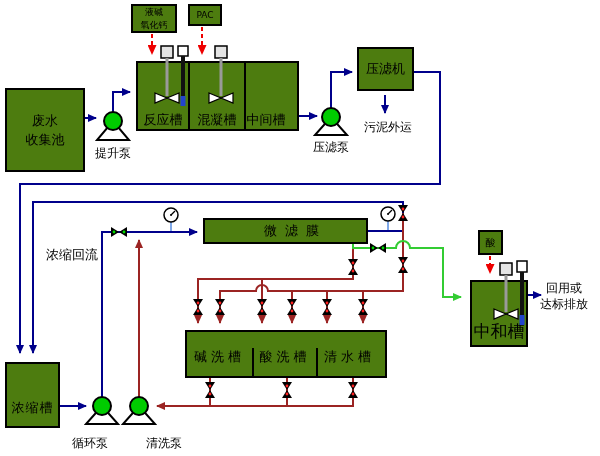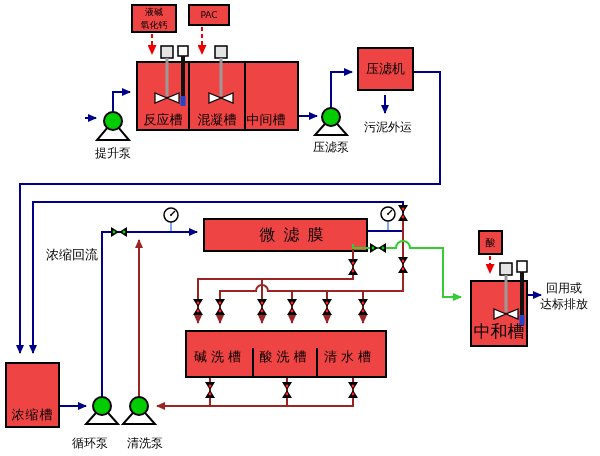--- a/index.html
+++ b/index.html
@@ -1,68 +1,70 @@
 <!DOCTYPE html>
 <html><head>
 <meta charset="utf-8">
 <style>
   html,body{margin:0;padding:0;background:#fff;}
   .canvas{position:relative;width:600px;height:456px;background:#ffffff;overflow:hidden;
           font-family:"DejaVu Sans",sans-serif;color:#000;}
-  .box{position:absolute;background:#ef4444;border:2px solid #000;box-sizing:border-box;
+  .box{position:absolute;background:#4d7c0f;border:2px solid #000;box-sizing:border-box;
        display:flex;align-items:center;justify-content:center;text-align:center;}
   .pre{white-space:pre-line;}
   .train{padding:0;align-items:stretch;justify-content:flex-start;}
   .comp{flex:none;display:flex;align-items:flex-end;justify-content:center;
         box-sizing:border-box;padding-bottom:0;font-size:13px;}
   .comp.mid{align-items:center;padding-bottom:10px;letter-spacing:4px;margin-top:16px;}
   .comp.bordered{border-right:2px solid #000;}
   .lbl{position:absolute;font-size:12px;line-height:1.2;text-align:center;}
   svg.pipes{position:absolute;left:0;top:0;z-index:5;pointer-events:none;}
   .boxlayer{position:absolute;left:0;top:0;width:600px;height:456px;z-index:1;}
 </style>
 </head>
 <body>
 
 <div class="canvas">
 
   <div class="boxlayer">
 
+    <div class="box pre" style="left:5px;top:88px;width:80px;height:84px;font-size:13px;line-height:1.5;">废水
+收集池</div>
 
     <div class="box train" style="left:136px;top:61px;width:163px;height:70px;">
       <div class="comp bordered" style="width:52px;">反应槽</div>
       <div class="comp bordered" style="width:56px;">混凝槽</div>
       <div class="comp" style="width:40px;">中间槽</div>
     </div>
 
     <div class="box" style="left:357px;top:47px;width:57px;height:44px;font-size:13px;">压滤机</div>
 
-    <div class="box" style="left:203px;top:218px;width:165px;height:34px;font-size:16px;letter-spacing:8px;padding-left:20px;">微滤膜</div>
+    <div class="box" style="left:203px;top:218px;width:165px;height:26px;font-size:13px;letter-spacing:8px;padding-left:20px;">微滤膜</div>
 
     <div class="box train" style="left:185px;top:330px;width:202px;height:48px;">
       <div class="comp mid bordered" style="width:67px;">碱洗槽</div>
       <div class="comp mid bordered" style="width:64px;">酸洗槽</div>
       <div class="comp mid" style="width:63px;">清水槽</div>
     </div>
 
-    <div class="box" style="left:5px;top:362px;width:55px;height:66px;font-size:13px;align-items:flex-end;padding-bottom:2px;letter-spacing:1px;">浓缩槽</div>
+    <div class="box" style="left:5px;top:362px;width:55px;height:66px;font-size:13px;align-items:flex-end;padding-bottom:9px;letter-spacing:1px;">浓缩槽</div>
 
     <div class="box" style="left:470px;top:280px;width:58px;height:67px;font-size:17px;align-items:flex-end;padding-bottom:2px;">中和槽</div>
 
     <div class="box pre" style="left:131px;top:4px;width:46px;height:29px;font-size:9px;line-height:1.35;">液碱
 氧化钙</div>
-    <div class="box" style="left:188px;top:4px;width:42px;height:22px;font-size:9px;">PAC</div>
+    <div class="box" style="left:188px;top:4px;width:34px;height:22px;font-size:9px;">PAC</div>
     <div class="box" style="left:478px;top:230px;width:25px;height:25px;font-size:10px;">酸</div>
 
     <div class="lbl" style="left:92px;top:146px;width:42px;">提升泵</div>
     <div class="lbl" style="left:308px;top:140px;width:46px;">压滤泵</div>
     <div class="lbl" style="left:361px;top:120px;width:54px;">污泥外运</div>
     <div class="lbl" style="left:44px;top:215px;width:56px;font-size:13px;margin-top:32px;">浓缩回流</div>
     <div class="lbl" style="left:69px;top:436px;width:42px;">循环泵</div>
-    <div class="lbl" style="left:124px;top:436px;width:42px;">清洗泵</div>
+    <div class="lbl" style="left:143px;top:436px;width:42px;">清洗泵</div>
     <div class="lbl pre" style="left:537px;top:281px;width:54px;font-size:12px;line-height:1.3;">回用或
 达标排放</div>
   </div>
 
   <svg class="pipes" width="600" height="456" viewBox="0 0 600 456">
     <defs>
       <marker id="an" markerUnits="userSpaceOnUse" markerWidth="10" markerHeight="8" refX="8" refY="4" orient="auto">
         <path d="M0,0 L9,4 L0,8 Z" fill="#00008B"></path>
       </marker>
       <marker id="ar" markerUnits="userSpaceOnUse" markerWidth="10" markerHeight="8" refX="8" refY="4" orient="auto">

